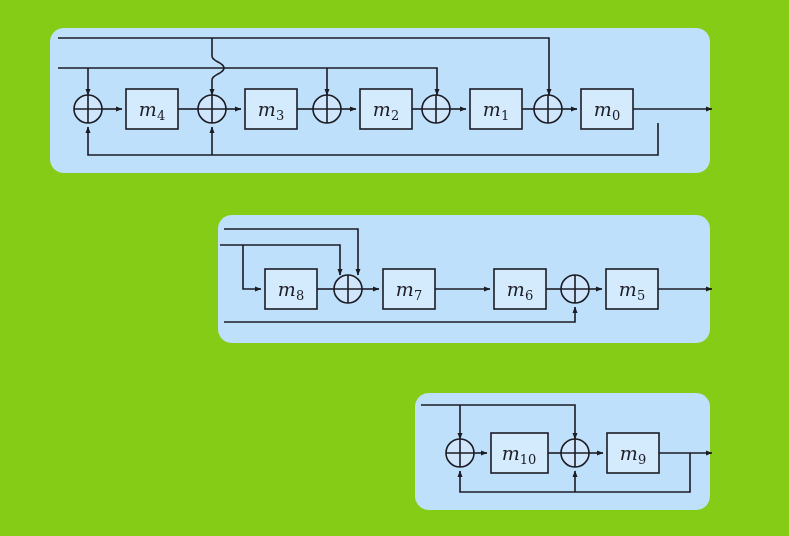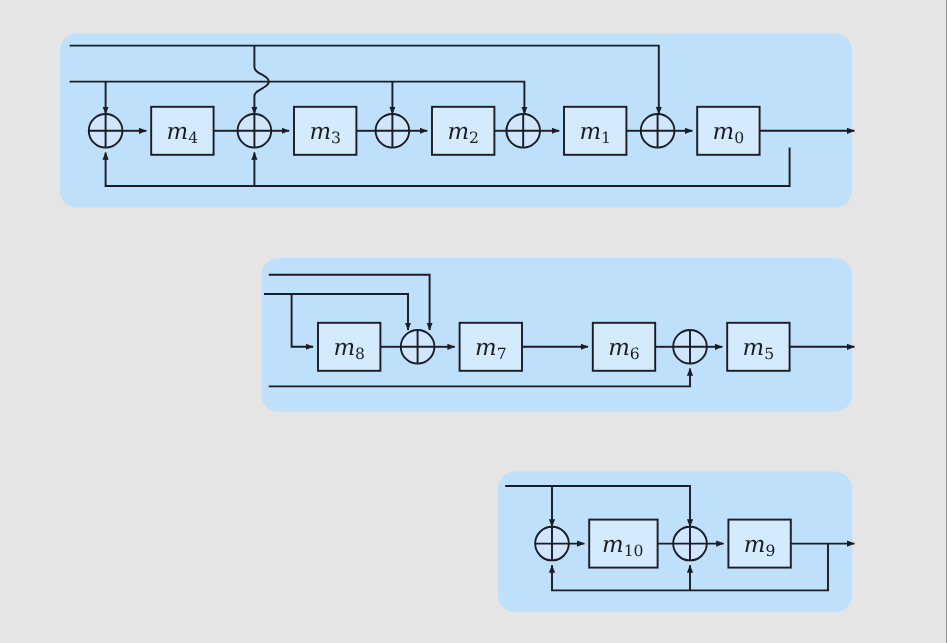--- a/index.html
+++ b/index.html
@@ -60,21 +60,21 @@
     dominant-baseline: middle;
   }
   .reg-label .sub {
     font-style: normal;
     font-size: 13px;
   }
 </style>
 </head>
 <body style="background: rgb(0, 0, 0);">
 
-<div id="diagram-root" style="background: #e5e5e5;">
+<div id="diagram-root" style="background: #84cc16;">
   <svg id="diagram-svg" viewBox="0 0 789 536" xmlns="http://www.w3.org/2000/svg">
 
     <defs>
       <marker id="arrowhead" markerWidth="7" markerHeight="7" refX="6.2" refY="3" orient="auto" markerUnits="userSpaceOnUse">
         <path d="M0,0.4 L6.6,3 L0,5.6 z" fill="#1c1c24"></path>
       </marker>
     </defs>
 
     <rect class="panel-rect" x="50" y="28" width="660" height="145" rx="14" ry="14" style="fill: rgb(191, 224, 251);"></rect>
 

